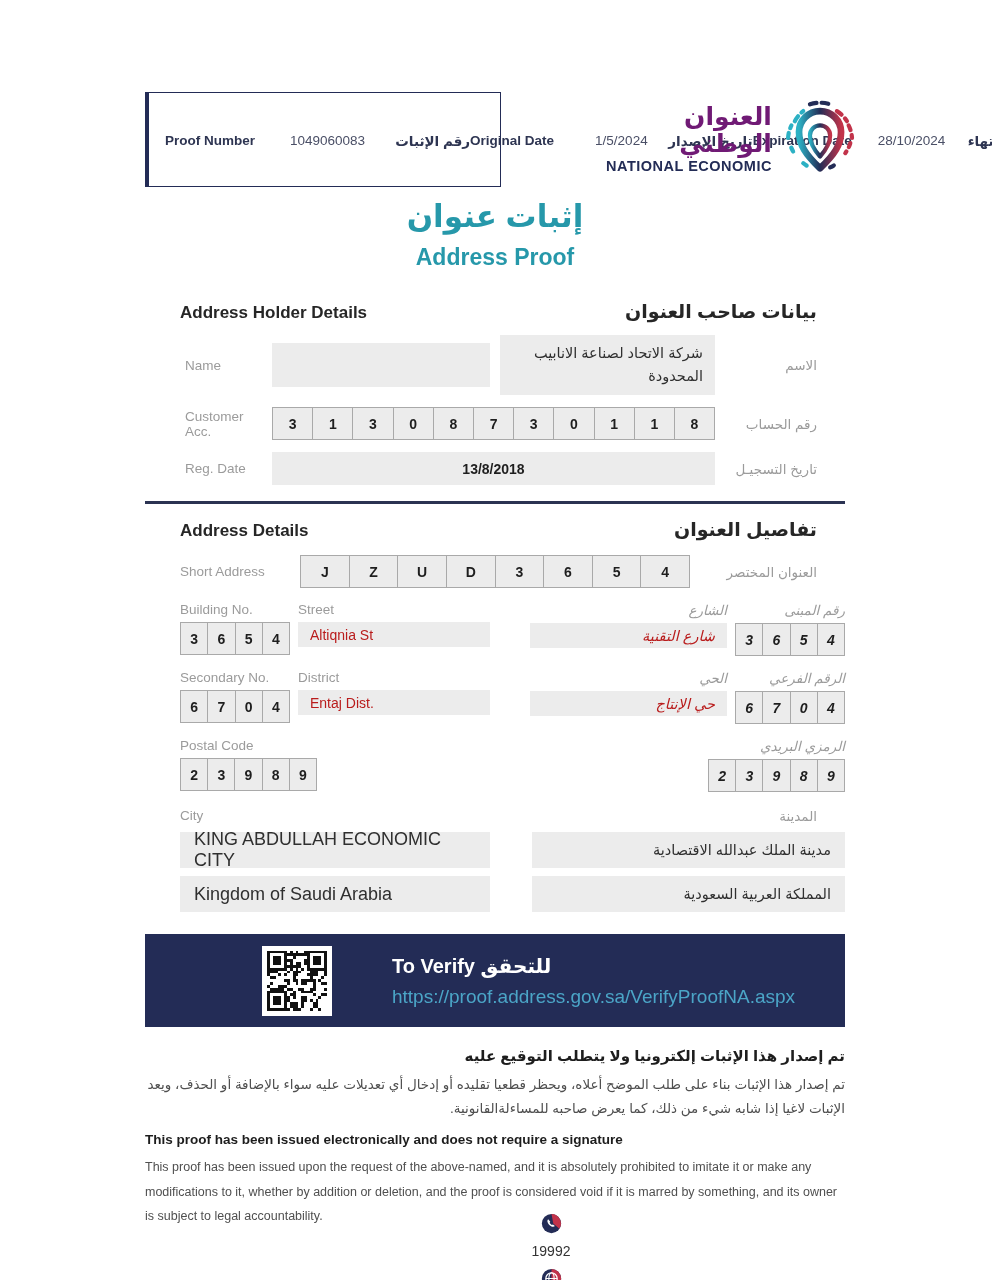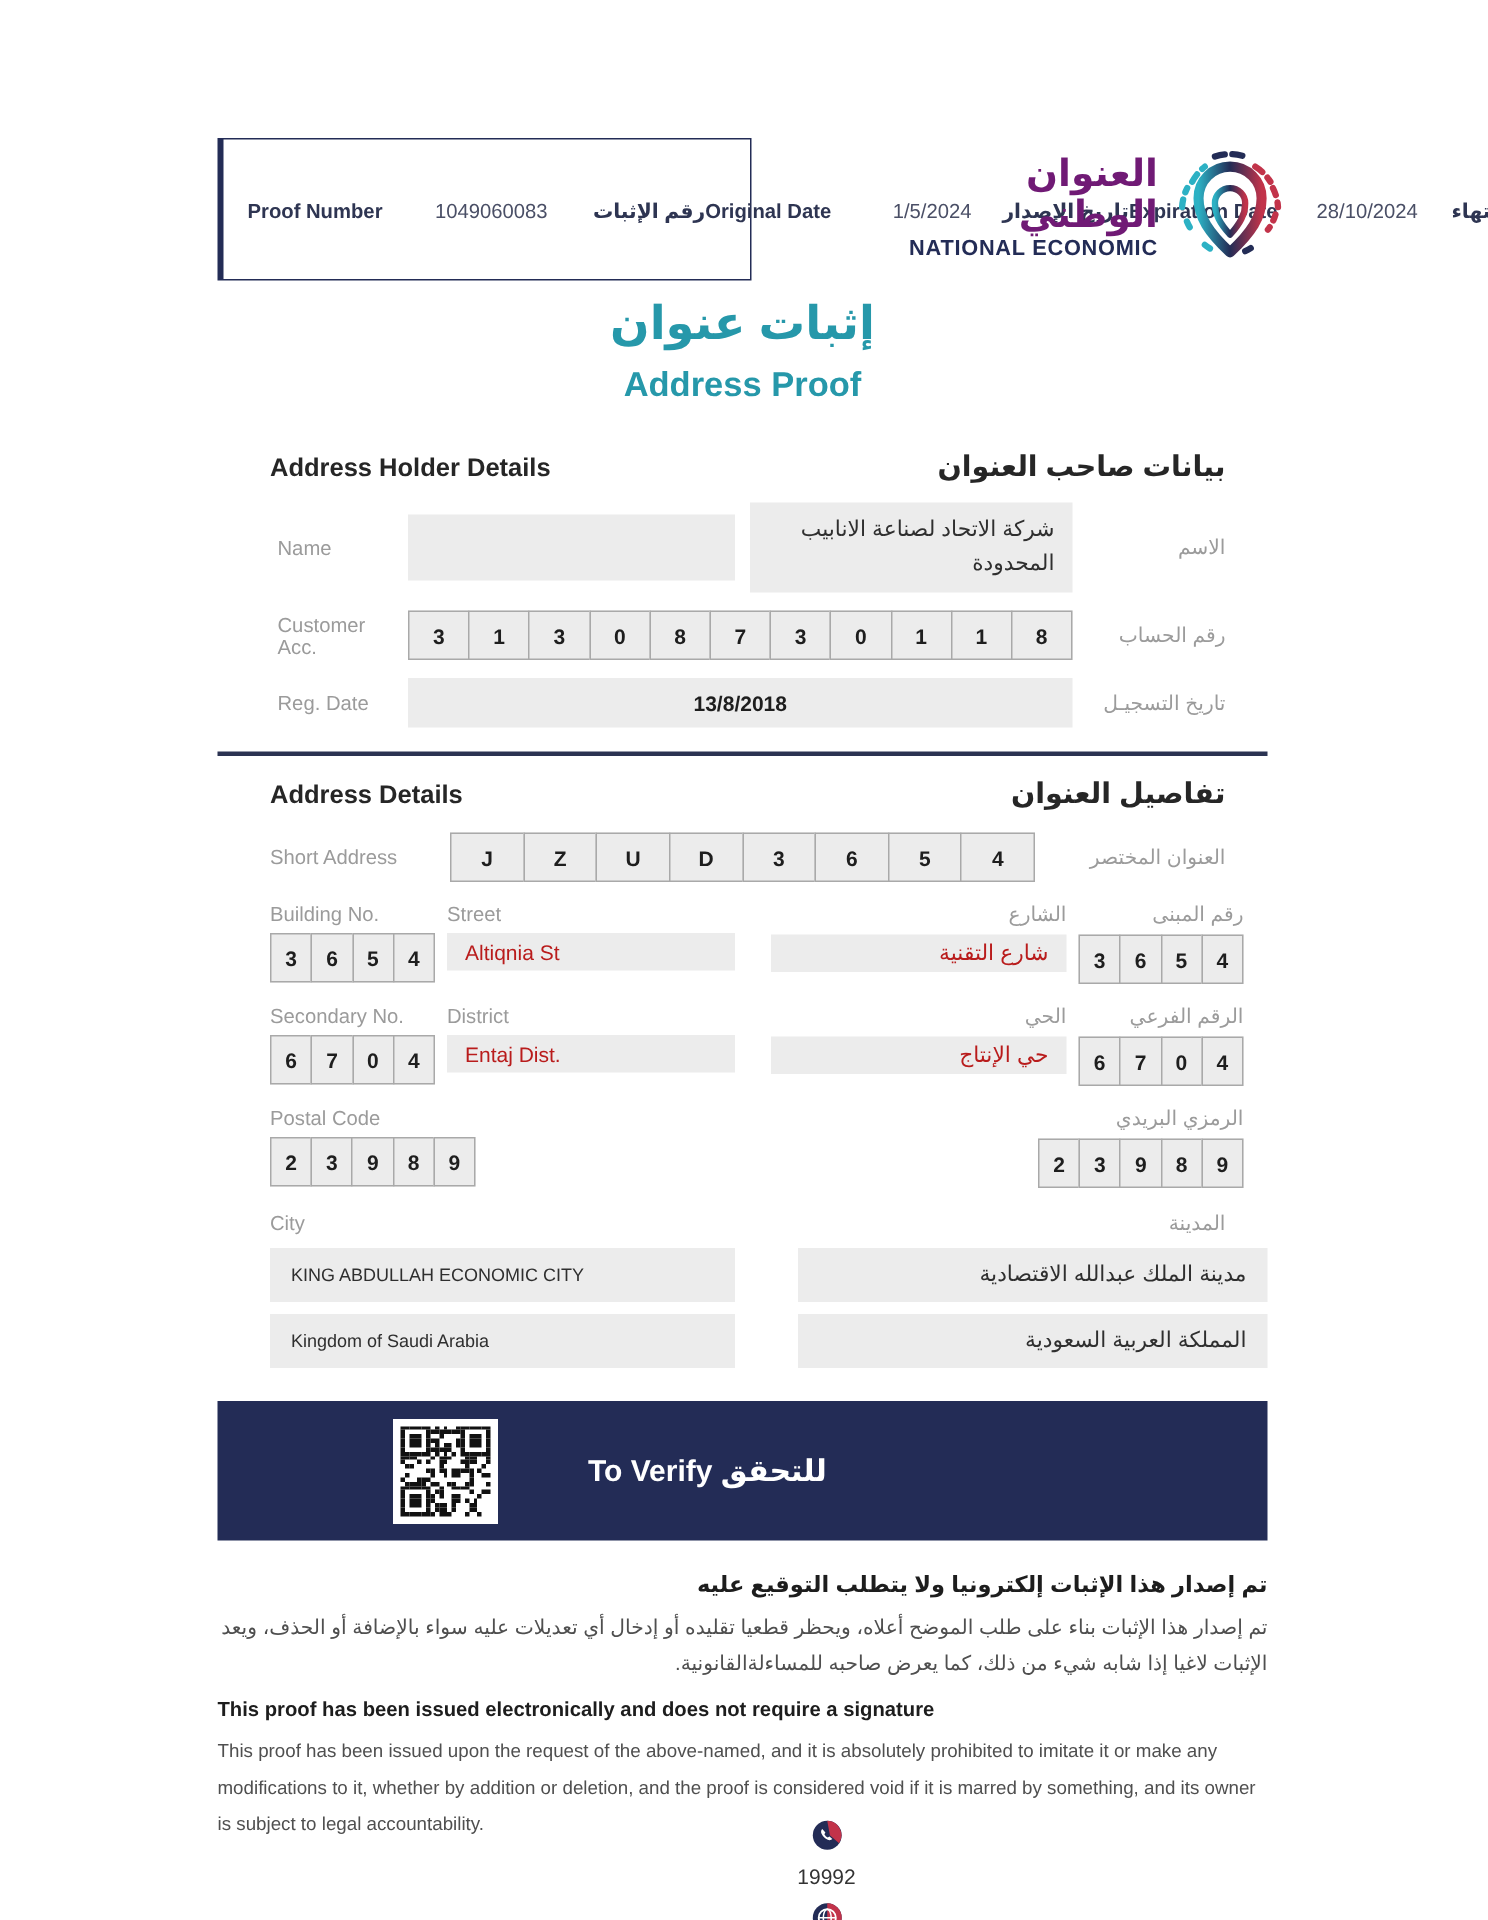--- a/index.html
+++ b/index.html
@@ -53,35 +53,35 @@
 
   .divider { height:3px; background:#2b3352; margin-top:16px; }
 
   
   .short-row { display:grid; grid-template-columns:155px 390px 1fr; align-items:center; margin-top:14px; }
   .short-row .label { padding-left:35px; }
   .short-row .label-ar { text-align:right; padding-right:28px; }
 
   .cols { display:flex; justify-content:space-between; margin-top:14px; padding:0 0 0 35px; }
   .col-en { width:310px; }
-  .col-ar { width:315px; margin-right:16px; }
+  .col-ar { width:315px; margin-right:0;font-style:italic; }
   .pair { display:flex; gap:8px; }
   .fgroup { display:flex; flex-direction:column; gap:5px; }
   .fgroup .flabel { font-size:13.5px; color:#9b9b9b; }
   .fgroup .flabel.rtl { direction:rtl; text-align:right; }
   .fgroup.grow { flex:1; }
   .digits-4 { width:110px; }
   .digits-5 { width:137px; }
   .txt-field { background:#ececec; height:25px; display:flex; align-items:center; padding:0 12px; font-size:14px; color:#b91c1c; }
   .txt-field.ar { direction:rtl; justify-content:flex-start; font-size:14.5px; }
   .align-right { align-items:flex-end; margin-left:auto; }
 
   .city-labels { display:flex; justify-content:space-between; margin-top:16px; padding:0 28px 0 35px; }
   .city-row { display:flex; justify-content:space-between; margin-top:8px; padding-left:35px; }
-  .city-box { background:#ececec; height:36px; display:flex; align-items:center; padding:0 14px; font-size:12px; color:#2f2f2f; }
+  .city-box { background:#ececec; height:36px; display:flex; align-items:center; padding:0 14px; font-size:18px; color:#2f2f2f; }
   .city-box.en { width:310px; }
   .city-box.ar { width:313px; direction:rtl; font-size:14.5px; }
 
   
   .verify { margin-top:22px; background:#232c56; height:93px; display:flex; align-items:center; padding-left:117px;gap:35px; }
   .qr-wrap { width:70px; height:70px; background:#ffffff; padding:5px; }
   .qr-grid { width:60px; height:60px; display:grid; grid-template-columns:repeat(21,1fr); grid-template-rows:repeat(21,1fr); }
   .qr-grid span { display:block; }
   .qr-grid span.b { background:#111; }
   .verify-text { margin-left:25px; }
@@ -772,20 +772,21 @@
             <span class="b"></span>
             <span></span>
             <span></span>
           </div>
       </div>
       <div class="verify-text">
         <div class="verify-line1">
           <span>To Verify</span>
           <span class="ar">للتحقق</span>
         </div>
+        <div class="verify-url">https://proof.address.gov.sa/VerifyProofNA.aspx</div>
       </div>
     </div>
 
     <div class="disc-ar">
       <div class="disc-ar-heading">تم إصدار هذا الإثبات إلكترونيا ولا يتطلب التوقيع عليه</div>
       <div class="disc-ar-body">تم إصدار هذا الإثبات بناء على طلب الموضح أعلاه، ويحظر قطعيا تقليده أو إدخال أي تعديلات عليه سواء بالإضافة أو الحذف، ويعد الإثبات لاغيا إذا شابه شيء من ذلك، كما يعرض صاحبه للمساءلةالقانونية.</div>
     </div>
     <div class="disc-en">
       <div class="disc-en-heading">This proof has been issued electronically and does not require a signature</div>
       <div class="disc-en-body">This proof has been issued upon the request of the above-named, and it is absolutely prohibited to imitate it or make any modifications to it, whether by addition or deletion, and the proof is considered void if it is marred by something, and its owner is subject to legal accountability.</div>

